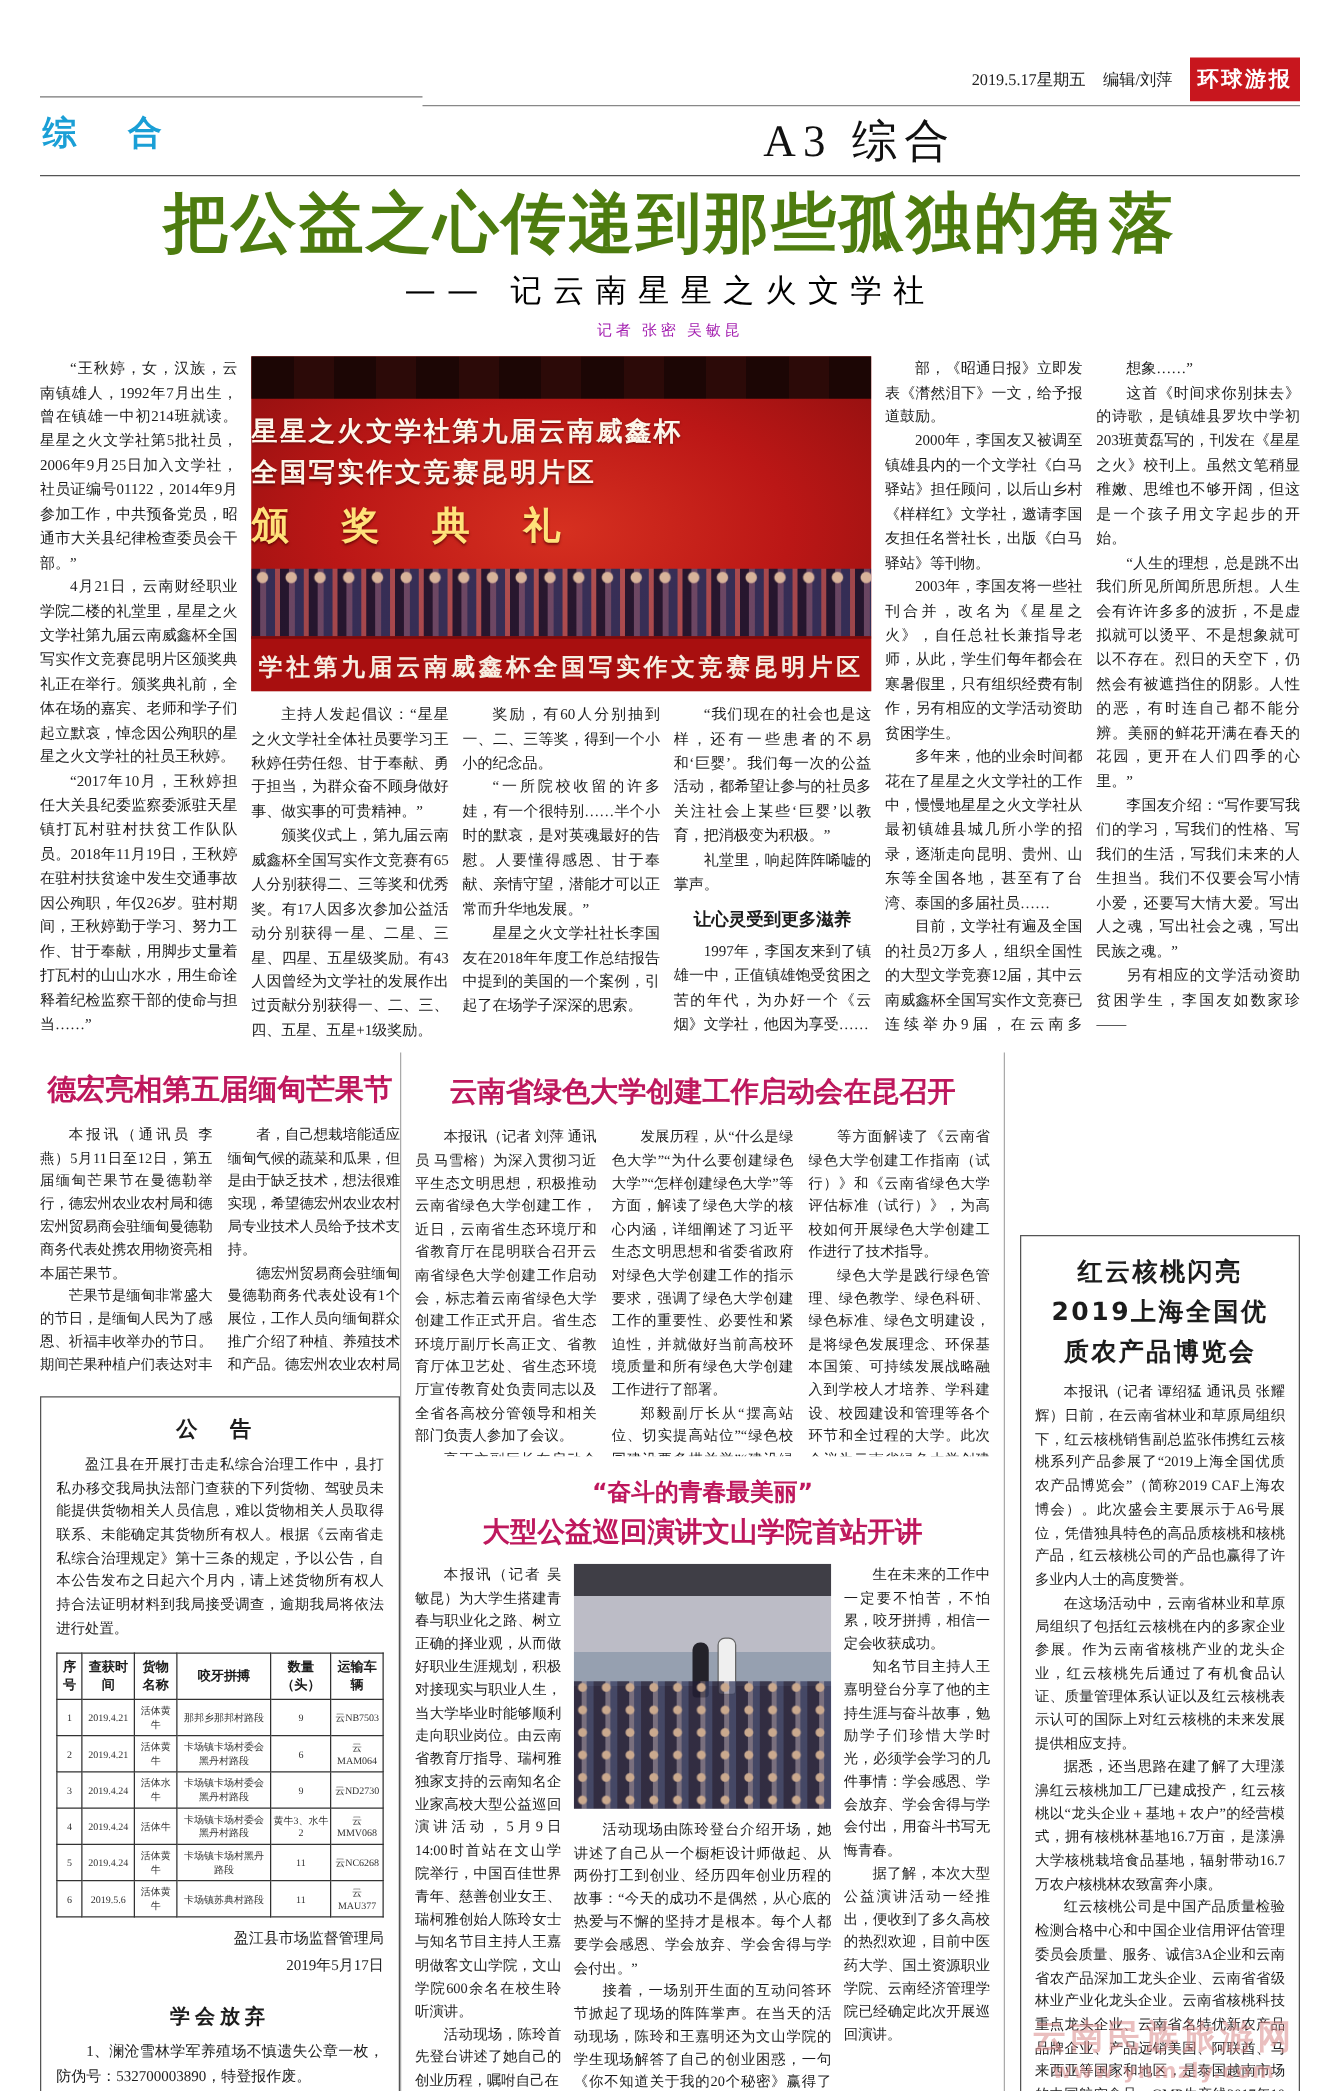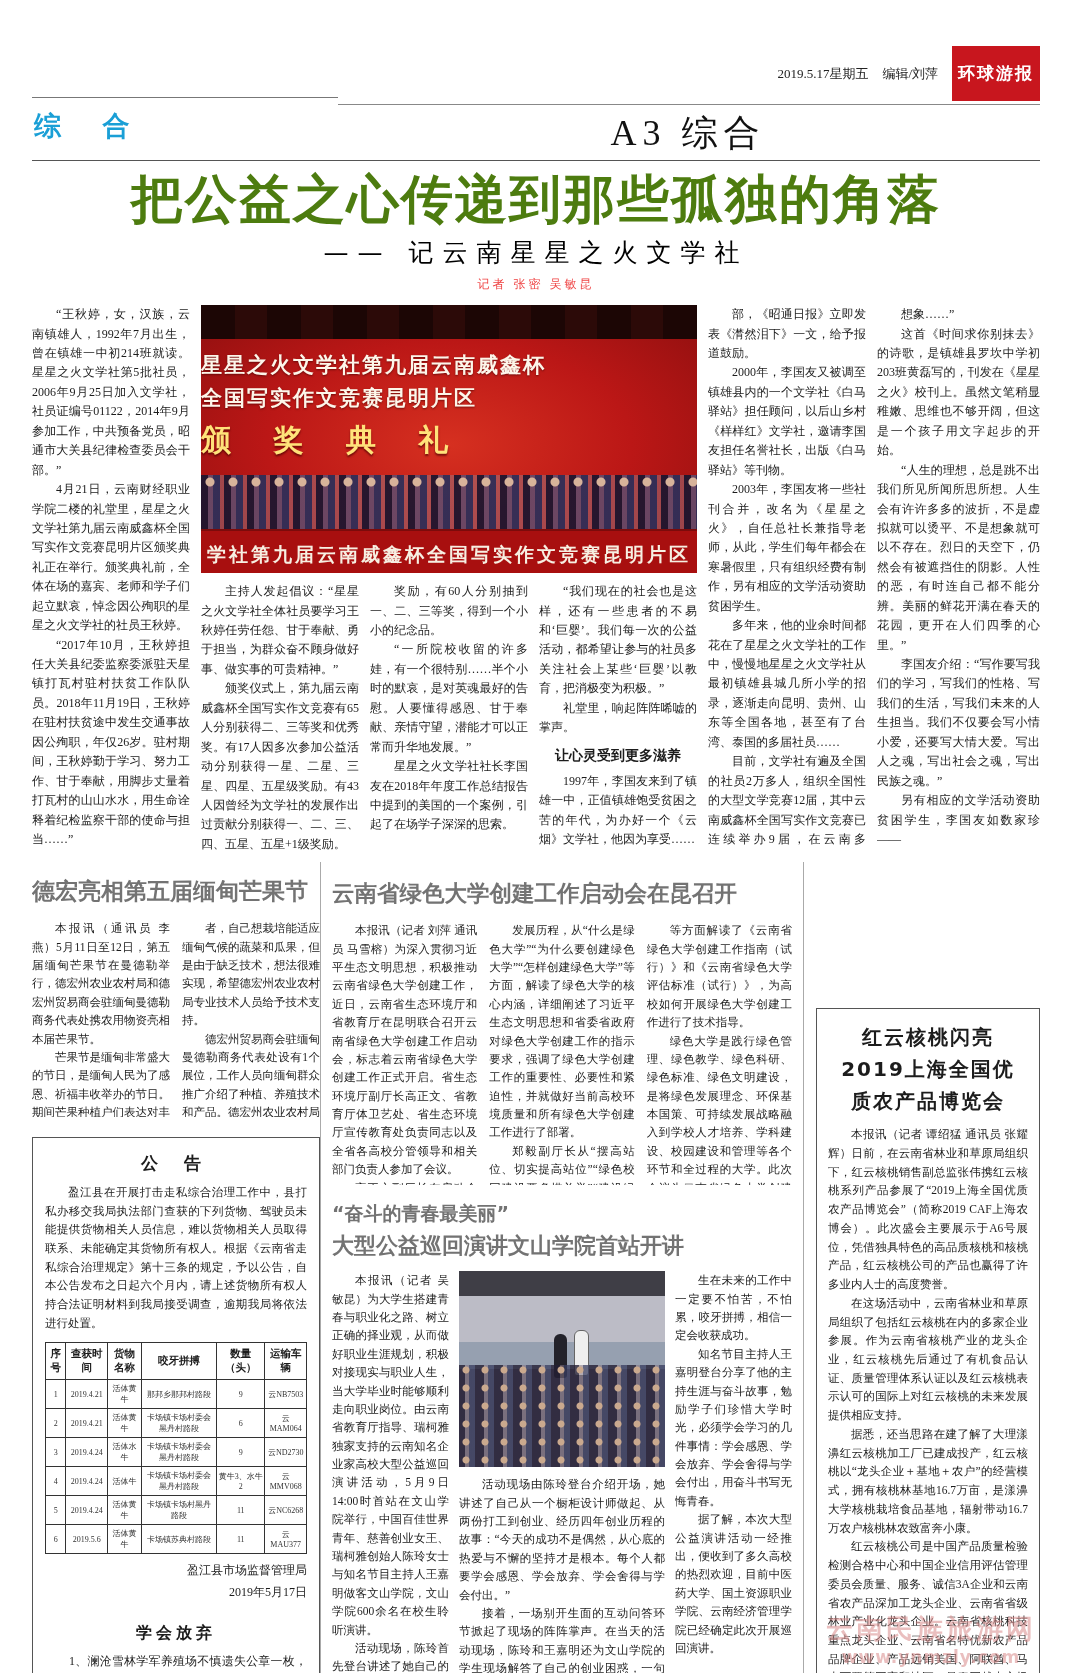--- a/index.html
+++ b/index.html
@@ -7,27 +7,27 @@
     position:relative;width:1072px;height:1673px;margin:0 auto;background:#ffffff;
     font-family:"Liberation Serif","DejaVu Serif",serif;color:#1c1c1c;
     box-sizing:border-box;padding:46px 32px 0 32px;overflow:hidden;
   }
   
   .masthead{display:flex;justify-content:space-between;align-items:flex-end;border-bottom:1.5px solid #555;padding-bottom:2px;}
   .mh-left{border-top:1.5px solid #777;padding:10px 4px 14px 2px;width:300px;}
   .mh-section{font-family:"DejaVu Sans","Liberation Sans",sans-serif;font-weight:900;font-size:27px;color:#1a9fd6;letter-spacing:16px;}
   .mh-right{text-align:center;flex:1;}
   .mh-dateline{display:flex;justify-content:flex-end;align-items:center;gap:14px;border-bottom:1px solid #888;padding-bottom:3px;font-size:13px;color:#222;}
-  .mh-badge{background:#c8161e;color:#fff;font-family:"DejaVu Sans",sans-serif;font-weight:900;font-size:17px;padding:16px 6px;letter-spacing:2px;}
+  .mh-badge{background:#c8161e;color:#fff;font-family:"DejaVu Sans",sans-serif;font-weight:900;font-size:17px;padding:6px 6px;letter-spacing:2px;}
   .mh-page{font-size:36px;letter-spacing:6px;color:#111;padding:4px 2px 0 0;font-family:"Liberation Serif",serif;}
   
   .headline-wrap{text-align:center;margin-top:10px;}
   .headline{font-family:"DejaVu Sans","Liberation Sans",sans-serif;font-weight:900;font-size:52px;letter-spacing:2px;line-height:1.08;color:#4d7c0f;}
   .subheadline{font-family:"DejaVu Sans","Liberation Sans",sans-serif;font-size:25px;letter-spacing:9px;margin-top:9px;color:#000;}
-  .byline{font-size:12px;letter-spacing:3px;margin-top:7px;color:#ef4444;}
+  .byline{font-size:12px;letter-spacing:3px;margin-top:7px;color:#a21caf;}
   
   .main-article{display:flex;gap:11px;margin-top:12px;height:545px;}
   .a-col{flex:0 0 158px;overflow:hidden;}
   .a-col-last{flex:1;overflow:hidden;}
   .mid-wrap{flex:0 0 496px;display:flex;flex-direction:column;}
   .mid-cols{display:flex;gap:11px;flex:1;overflow:hidden;margin-top:9px;}
   .mid-cols .a-col{flex:1;}
   .para{margin:0;text-indent:2em;text-align:justify;font-size:12px;line-height:1.62;}
   .col-subhead{font-family:"DejaVu Sans",sans-serif;font-weight:900;font-size:14px;text-align:center;margin:9px 0 7px 0;}
   
@@ -42,21 +42,21 @@
       repeating-linear-gradient(90deg, rgba(26,22,48,.92) 0 7px, rgba(94,78,112,.85) 7px 12px, rgba(40,48,92,.9) 12px 19px, rgba(150,120,130,.5) 19px 23px);
     background-size:23px 56px, 23px 56px;}
   .stage-bottom{position:absolute;left:0;right:0;bottom:0;height:42px;background:#a80f0f;border-top:2px solid #7c0b0b;
     color:#f7efe2;font-family:"DejaVu Sans",sans-serif;font-weight:900;font-size:19px;letter-spacing:3px;
     white-space:nowrap;overflow:hidden;line-height:46px;text-align:center;}
   
   .bottom{display:flex;margin-top:12px;height:888px;}
   .b-left{flex:0 0 288px;overflow:hidden;}
   .b-mid{flex:0 0 460px;border-left:1px solid #aaa;border-right:1px solid #aaa;padding:0 11px;overflow:hidden;}
   .b-right{flex:1;padding-left:12px;overflow:hidden;}
-  .sec-headline{font-family:"DejaVu Sans",sans-serif;font-weight:900;text-align:left;color:#737373;}
+  .sec-headline{font-family:"DejaVu Sans",sans-serif;font-weight:900;text-align:center;color:#be185d;}
   .mango-headline{font-size:23px;margin:14px 0 12px 0;}
   .mango-cols,.green-cols{display:flex;gap:12px;}
   .mango-cols .t-col{flex:1;height:198px;overflow:hidden;}
   .t-col .para{font-size:11.5px;line-height:1.6;}
   .green-headline{font-size:22.5px;margin:16px 0 12px 0;letter-spacing:0px;}
   .green-cols .t-col{flex:1;height:264px;overflow:hidden;}
   
   .youth{margin-top:16px;}
   .youth-h1{font-size:19px;margin-bottom:4px;}
   .youth-h2{font-size:22px;margin-bottom:10px;}

